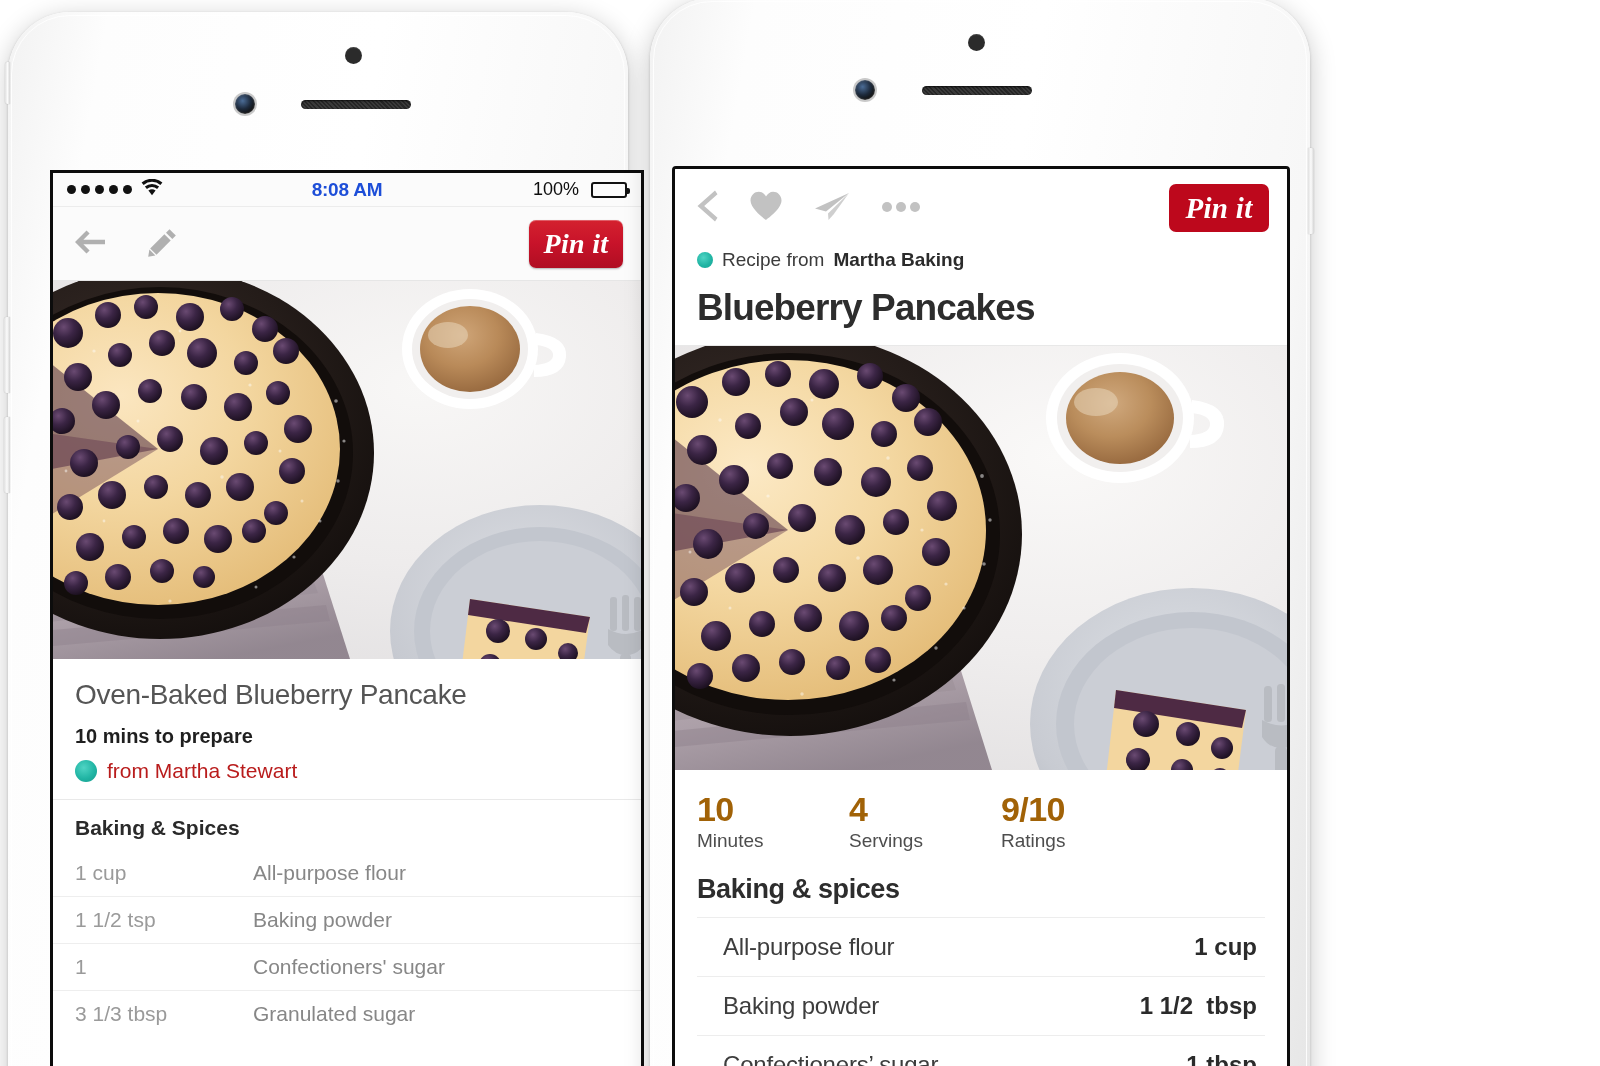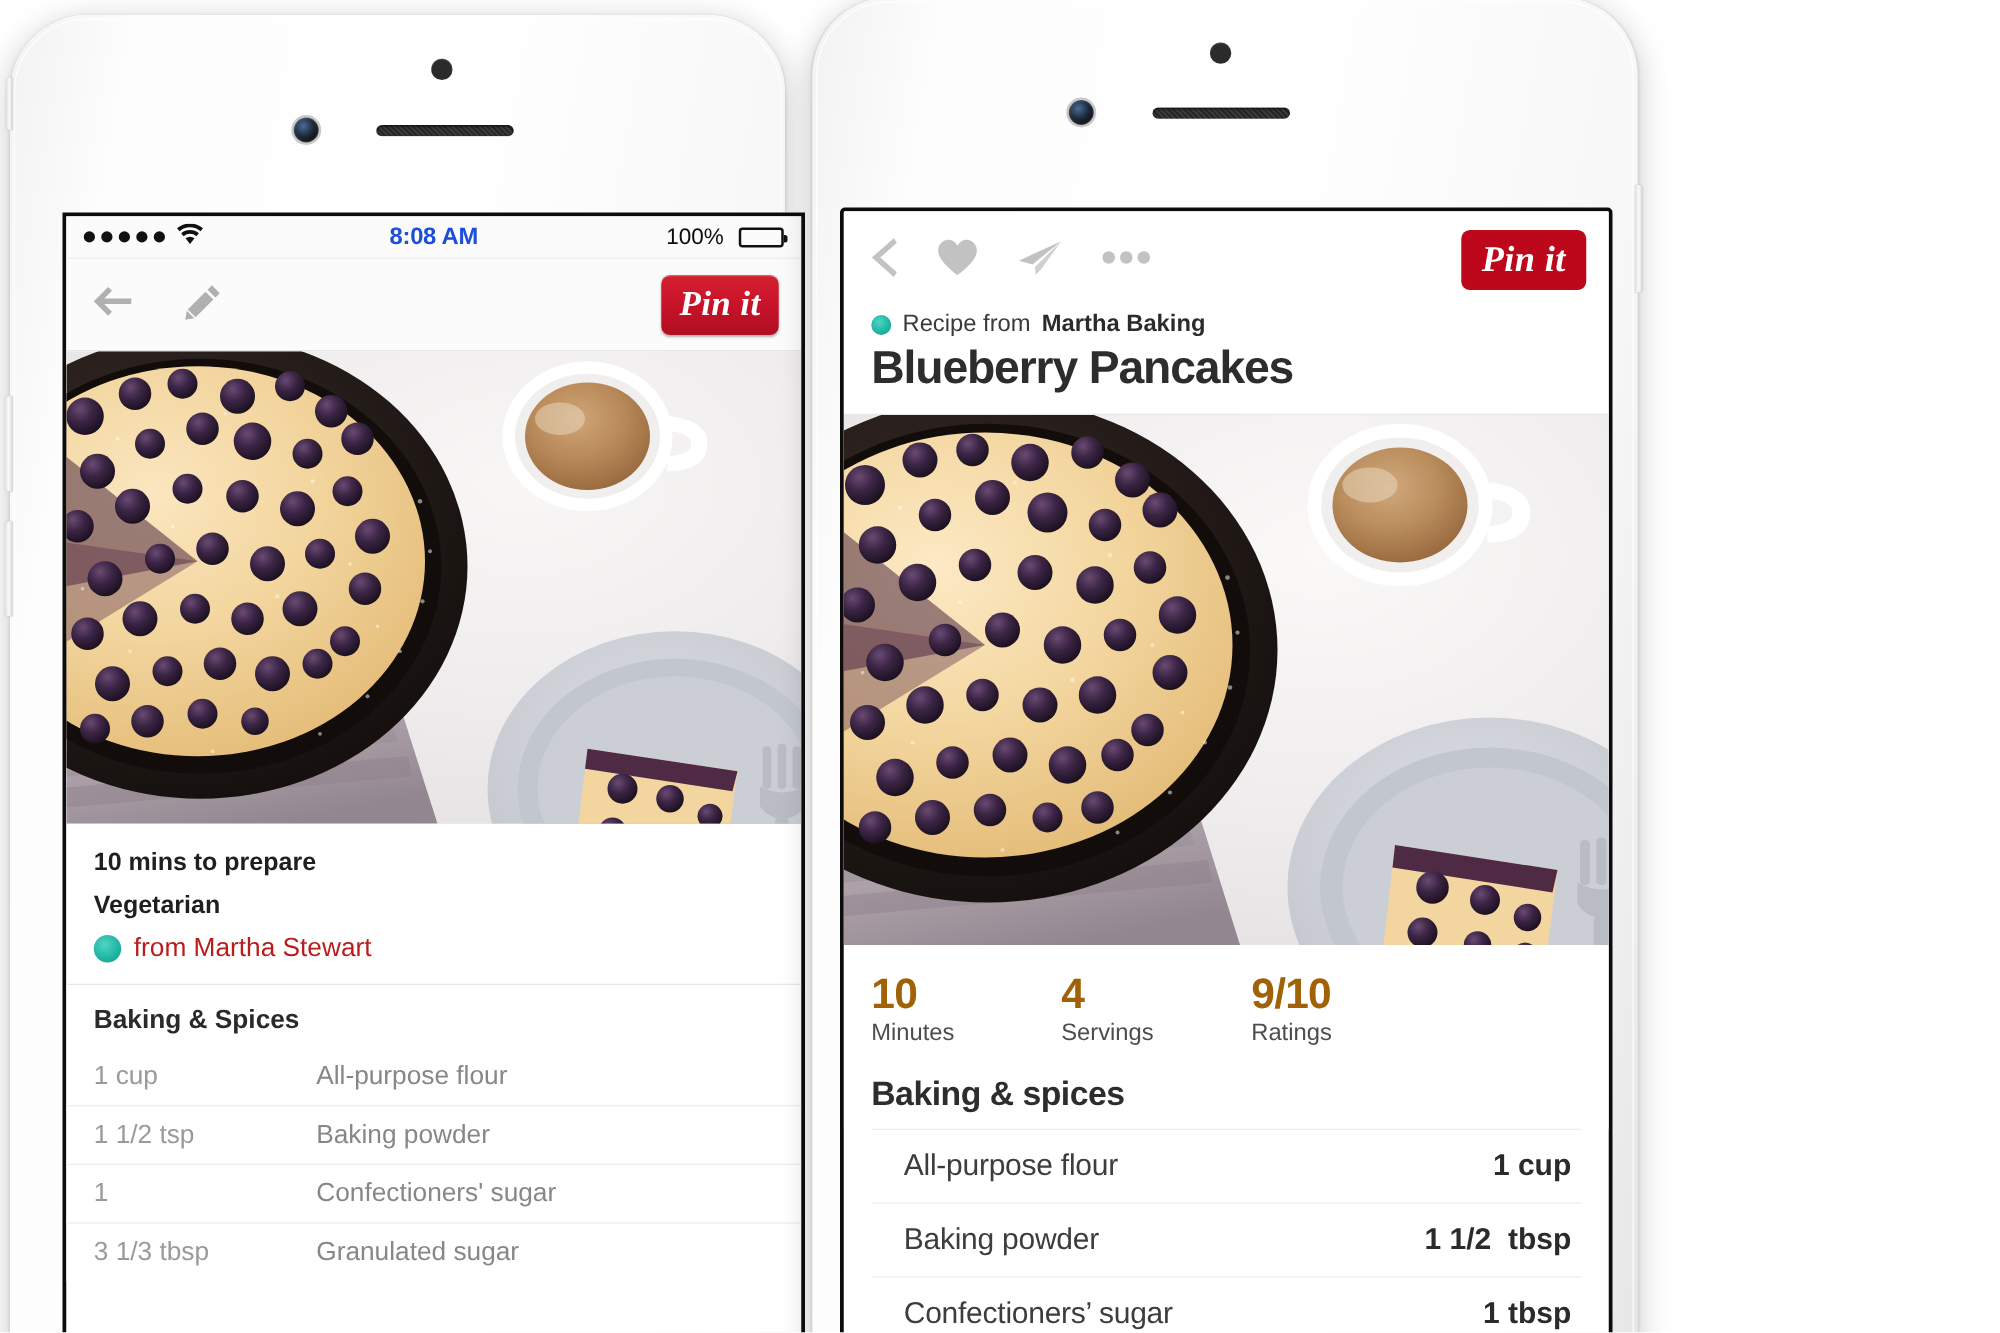--- a/index.html
+++ b/index.html
@@ -215,21 +215,21 @@
     padding: 2px 22px 16px 22px;
     background: #fff;
     border-bottom: 1px solid #e8e8e8;
   }
   .rp-source {
     display: flex;
     align-items: center;
     gap: 9px;
     font-size: 19px;
     color: #3b3b3b;
-    margin-bottom: 3px;
+    margin-bottom: 17px;
   }
   .rp-source b { font-weight: 700; color: #2b2b2b; }
   .avatar-dot {
     width: 16px; height: 16px;
     border-radius: 50%;
     background: radial-gradient(circle at 40% 35%, #4fd4c4 0%, #21b5a4 55%, #17a393 100%);
     flex: none;
   }
   .rp-title {
     font-size: 37px;
@@ -555,22 +555,22 @@
             <rect x="560" y="316" width="7" height="34" rx="3"></rect>
             <rect x="572" y="314" width="7" height="36" rx="3"></rect>
             <rect x="584" y="316" width="7" height="34" rx="3"></rect>
             <path d="M558 348 q18 10 36 0 l0 16 q-7 10 -18 10 q-11 0 -18 -10 Z"></path>
             <rect x="570" y="372" width="11" height="48" rx="5"></rect>
           </g>
         </svg>
       </div>
 
       <div class="info-block">
+        <div class="info-title">Oven-Baked Blueberry Pancake</div>
         <div class="info-meta">10 mins to prepare</div>
-        <div class="info-meta">Vegetarian</div>
         <div class="info-from">
           <span class="avatar-dot-lg"></span>
           <span>from Martha Stewart</span>
         </div>
       </div>
 
       <div class="ing-section-l">
         <div class="ing-head-l">Baking &amp; Spices</div>
         <div id="ing-list-left">
             <div class="ing-row-l">

